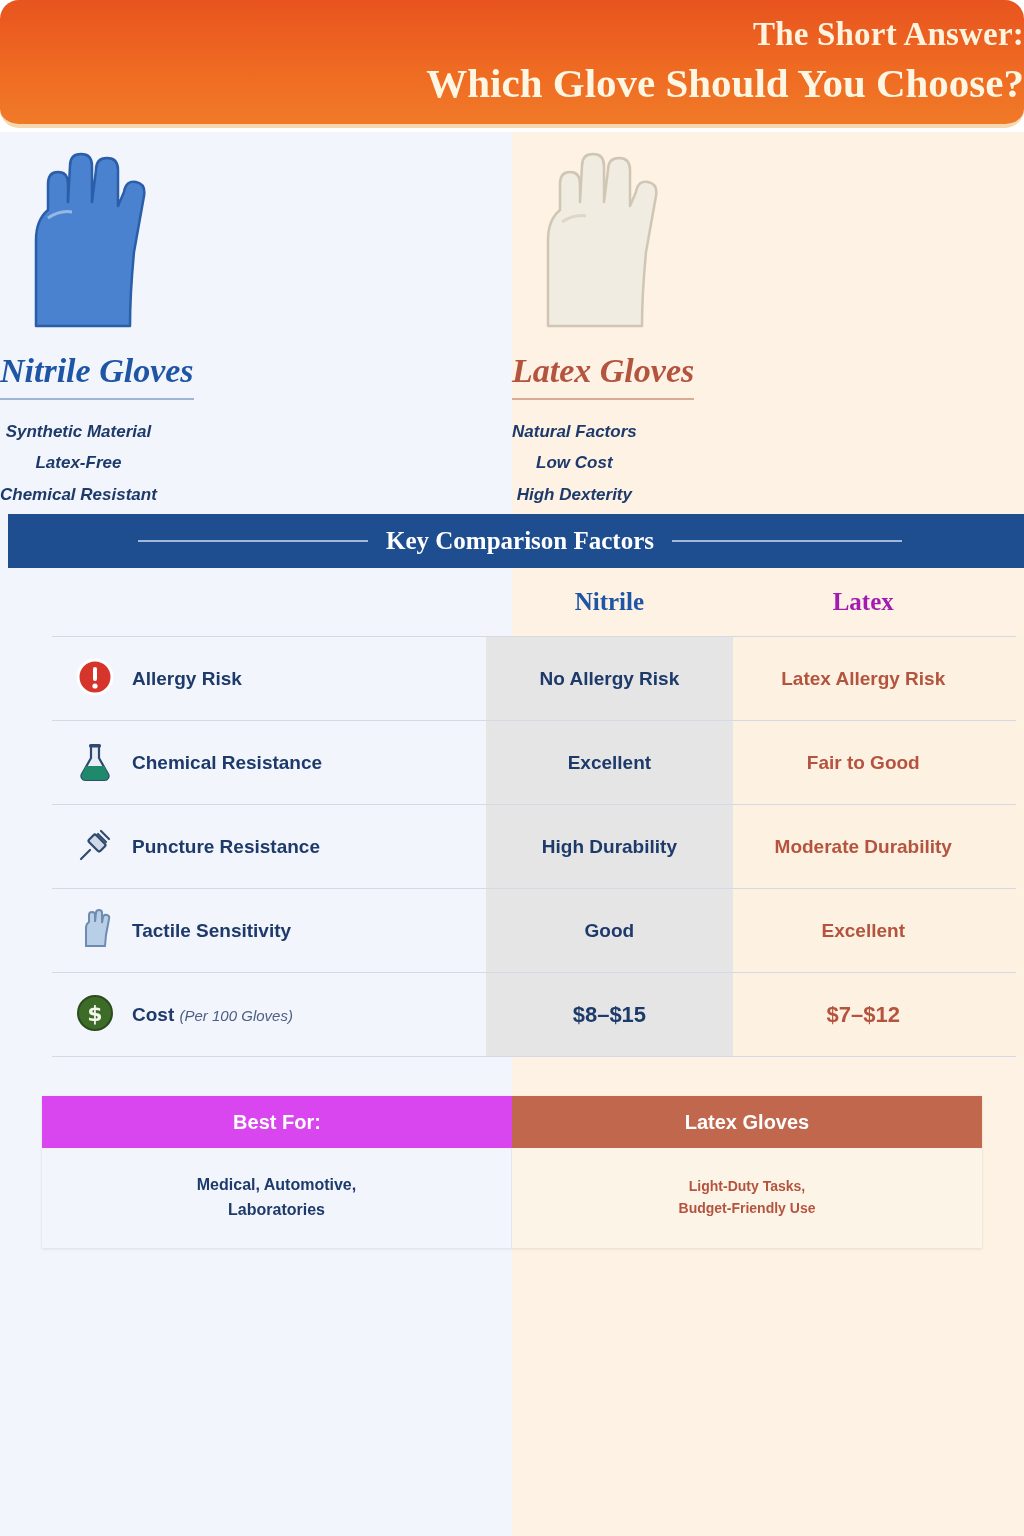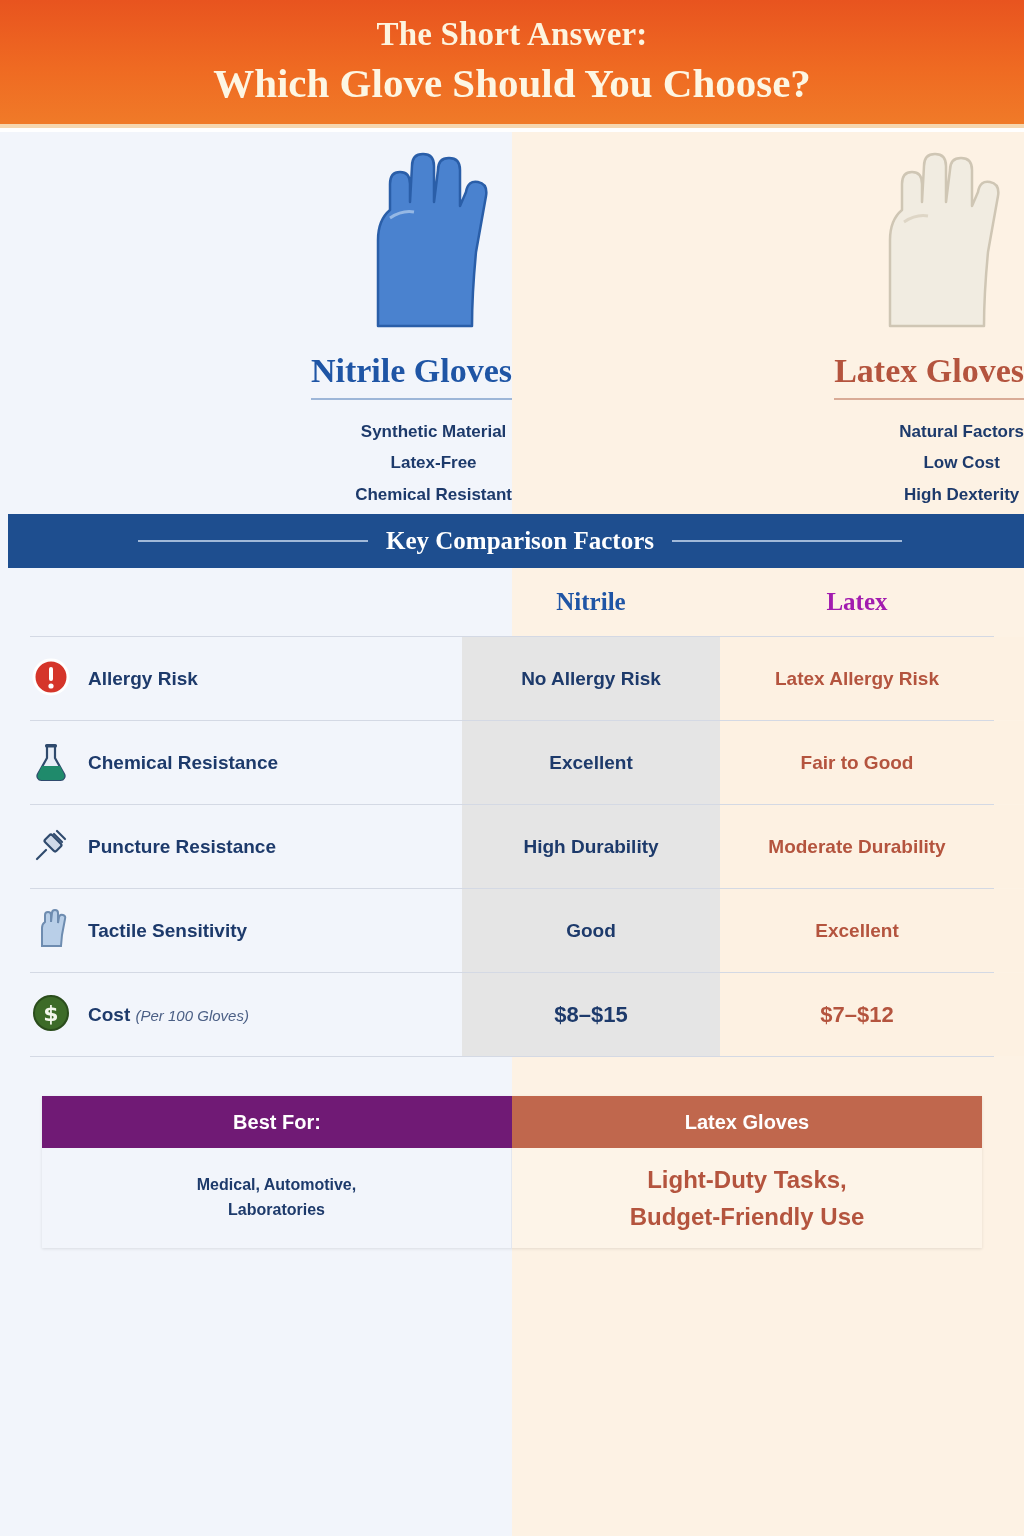--- a/index.html
+++ b/index.html
@@ -18,22 +18,23 @@
     height: 1536px;
     background: #ffffff;
   }
 
   
   .header {
     position: relative;
     height: 128px;
     background: linear-gradient(180deg, #e8541f 0%, #ef6a22 55%, #f07a28 100%);
     border-bottom: 4px solid #f5d7b0;
-    text-align: center;
+    text-align: right;
     padding-top: 16px;
+    border-radius: 19px;
   }
   .header-line1 {
     font-family: "Liberation Serif", serif;
     font-weight: bold;
     font-size: 33px;
     color: #fdf4df;
     letter-spacing: 0.2px;
   }
   .header-line2 {
     font-family: "Liberation Serif", serif;
@@ -60,22 +61,23 @@
     position: absolute;
     top: 132px; left: 0;
     width: 1024px;
     height: 382px;
     display: flex;
   }
   .hero-col {
     width: 512px;
     display: flex;
     flex-direction: column;
-    align-items: flex-end;
+    align-items: flex-start;
     padding-top: 16px;
+    font-style: italic;
   }
   .glove-art { height: 180px; display:flex; align-items:flex-end; justify-content:center; }
 
   .hero-title {
     font-family: "Liberation Serif", serif;
     font-weight: bold;
     font-size: 34px;
     margin-top: 24px;
     padding-bottom: 8px;
   }
@@ -111,20 +113,21 @@
     color: #ffffff;
     white-space: nowrap;
   }
 
   
   .table {
     position: absolute;
     top: 568px;
     left: 0;
     width: 1024px;
+    padding-left: 44px;
   }
   .trow {
     display: flex;
     align-items: center;
     height: 83px;
   }
   .trow.head { height: 68px; }
   .c-label {
     width: 462px;
     display: flex;
@@ -183,42 +186,42 @@
   
   .bestfor {
     position: absolute;
     top: 1096px;
     left: 42px;
     width: 940px;
     box-shadow: 0 1px 3px rgba(0,0,0,.10);
   }
   .bf-heads { display: flex; height: 52px; }
   .bf-head-left {
-    width: 470px; background: #701a75; color: #fff;
+    width: 470px; background: #d946ef; color: #fff;
     display: flex; align-items: center; justify-content: center;
     font-size: 20px; font-weight: bold;
   }
   .bf-head-right {
     width: 470px; background: #c0674d; color: #fff;
     display: flex; align-items: center; justify-content: center;
     font-size: 20px; font-weight: bold;
   }
   .bf-bodies { display: flex; height: 100px; }
   .bf-body-left {
     width: 470px; background: #f2f5fb;
     display: flex; align-items: center; justify-content: center;
     text-align: center; line-height: 1.55;
     font-size: 16px; font-weight: bold; color: #1d3a6b;
     border-right: 1px solid #e3e7f0;
   }
   .bf-body-right {
     width: 470px; background: #fdf4e8;
     display: flex; align-items: center; justify-content: center;
     text-align: center; line-height: 1.55;
-    font-size: 24px; font-weight: bold; color: #b4543e;
+    font-size: 14px; font-weight: bold; color: #b4543e;
   }
 </style>
 </head>
 <body>
 
 <div class="page">
 
   <div class="split">
     <div class="split-left"></div>
     <div class="split-right"></div>

